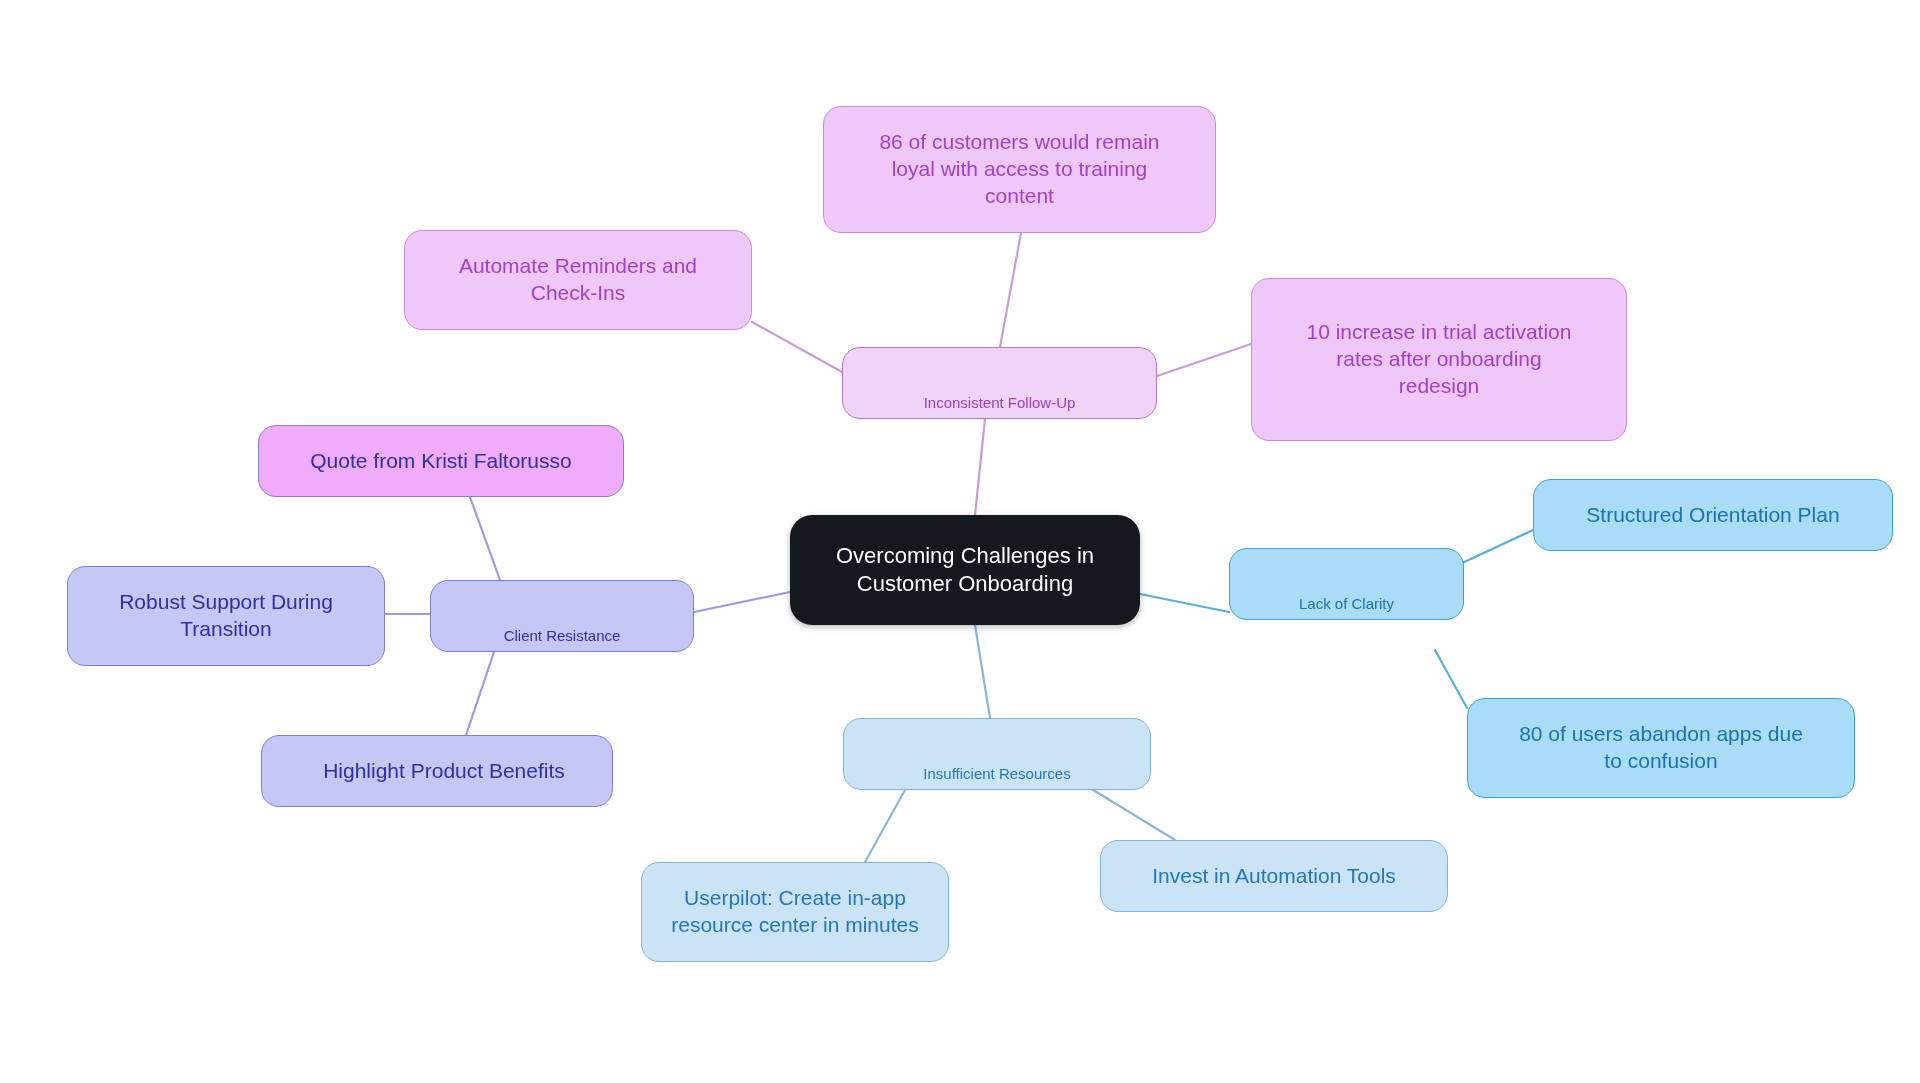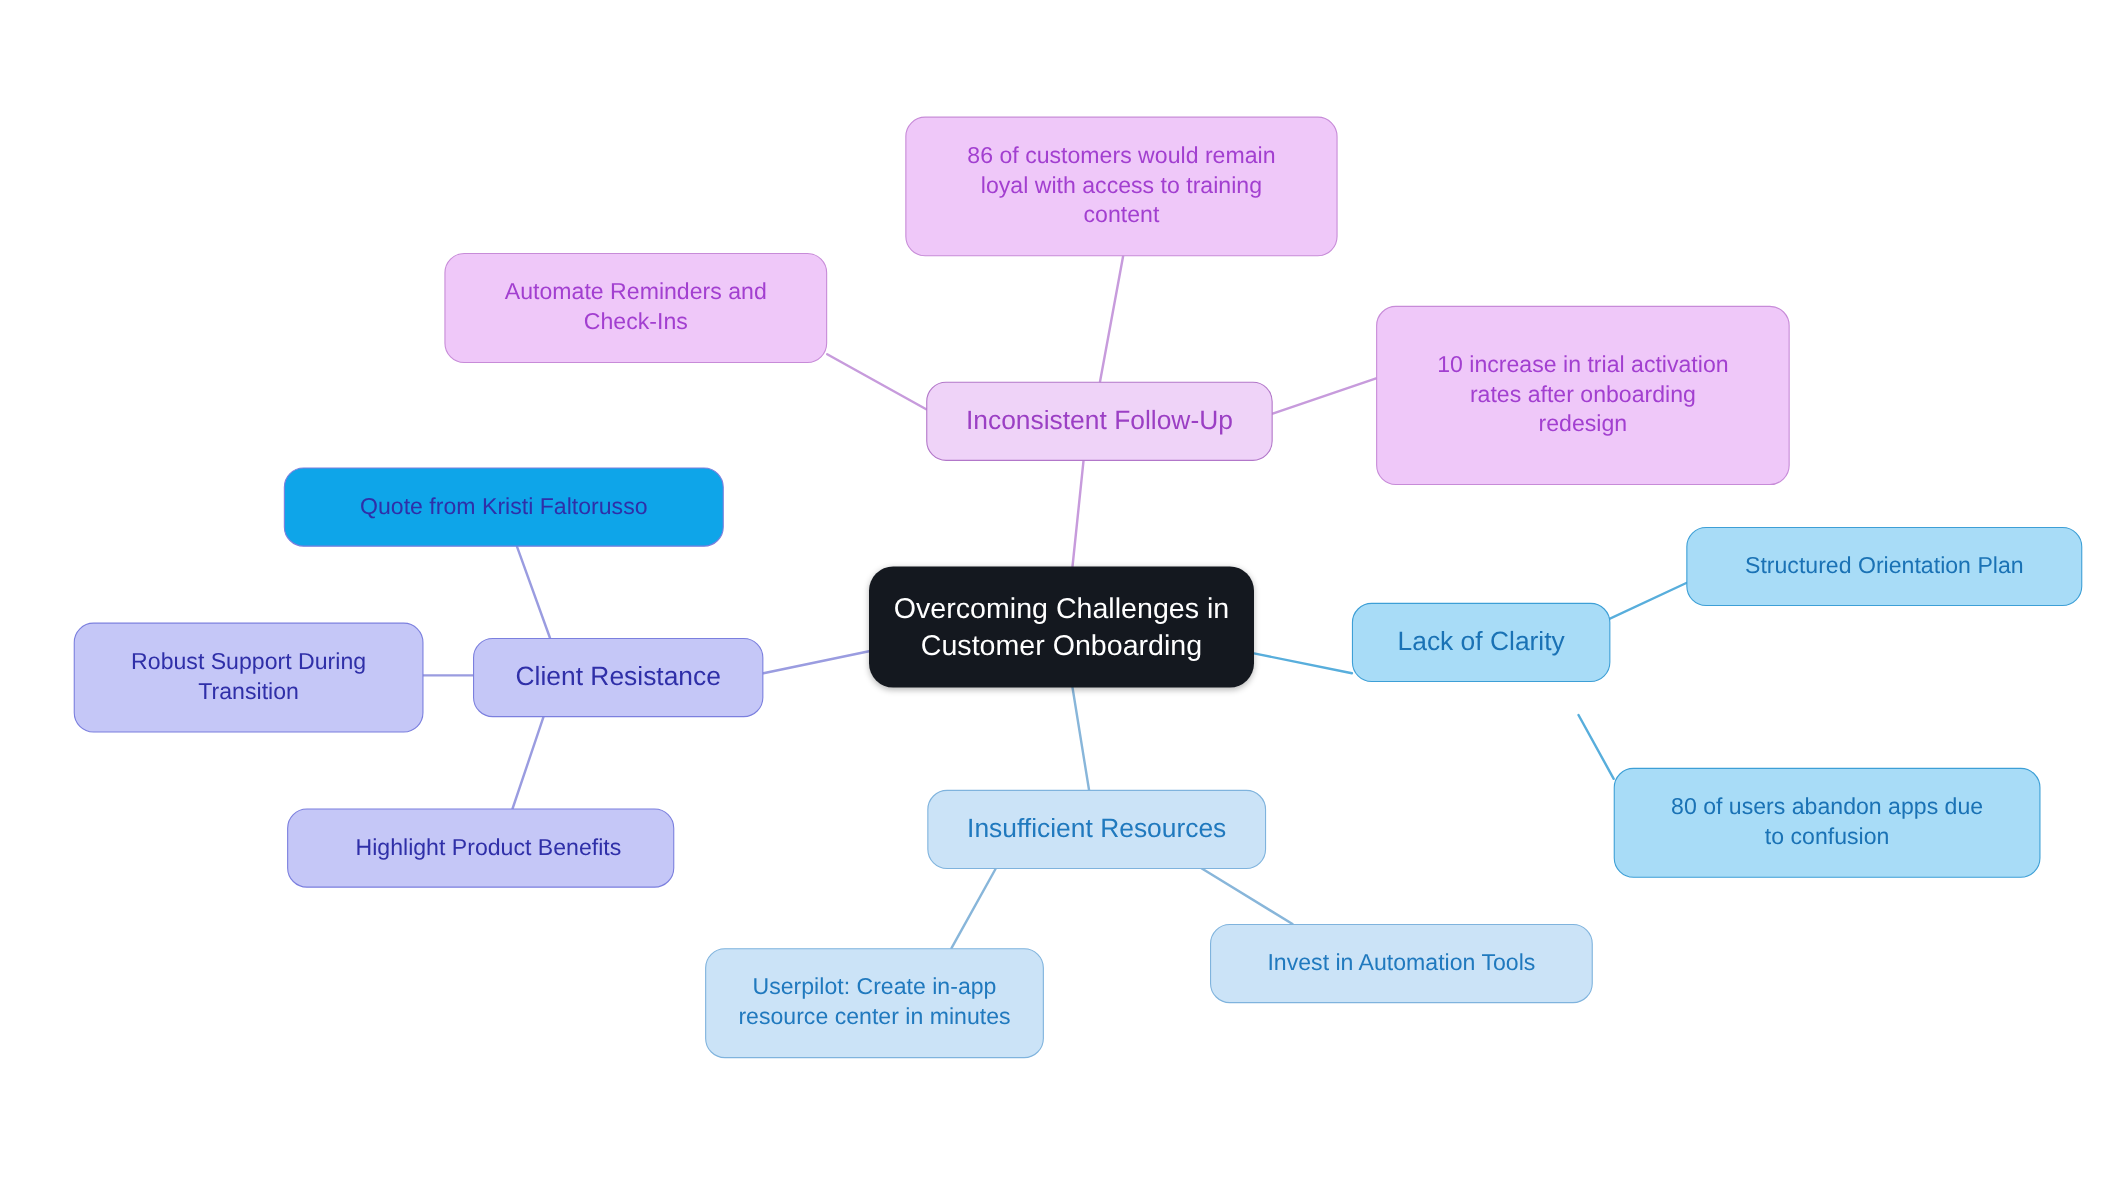--- a/index.html
+++ b/index.html
@@ -39,28 +39,29 @@
     border-radius: 18px;
     border-style: solid;
     border-width: 1px;
     line-height: 1.28;
     padding: 6px 14px;
     white-space: pre-line;
   }
   .node.root {
     border-radius: 22px;
     border-width: 0px;
-    font-size: 26px;
+    font-size: 22px;
     color: #ffffff;
     background: #14181f;
     box-shadow: 0 2px 6px rgba(0,0,0,0.28);
     padding-left: 14px;
   }
   .node.branch {
-    font-size: 24px;
+    font-size: 15px;
+    align-items: flex-end;
   }
   .node.leaf {
     font-size: 21px;
   }
 </style>
 </head>
 <body style="background: rgb(255, 255, 255);">
 
 <div id="canvas">
   <svg id="edges" viewBox="0 0 1920 1083" width="1920" height="1083">
@@ -85,21 +86,21 @@
       <div class="node branch" style="left: 842px; top: 347px; width: 315px; height: 72px; background: rgb(239, 211, 248); color: rgb(155, 63, 196); border-color: rgb(178, 119, 201);"><span>Inconsistent Follow-Up</span></div>
       <div class="node leaf" style="left: 823px; top: 106px; width: 393px; height: 127px; background: rgb(239, 200, 249); color: rgb(162, 63, 208); border-color: rgb(199, 139, 216);"><span>86 of customers would remain
 loyal with access to training
 content</span></div>
       <div class="node leaf" style="left: 404px; top: 230px; width: 348px; height: 100px; background: rgb(239, 200, 249); color: rgb(162, 63, 208); border-color: rgb(199, 139, 216); align-items: center;"><span>Automate Reminders and
 Check-Ins</span></div>
       <div class="node leaf" style="left: 1251px; top: 278px; width: 376px; height: 163px; background: rgb(239, 200, 249); color: rgb(162, 63, 208); border-color: rgb(199, 139, 216);"><span>10 increase in trial activation
 rates after onboarding
 redesign</span></div>
       <div class="node branch" style="left: 430px; top: 580px; width: 264px; height: 72px; background: rgb(197, 199, 247); color: rgb(47, 47, 168); border-color: rgb(123, 127, 222);"><span>Client Resistance</span></div>
-      <div class="node leaf" style="left: 258px; top: 425px; width: 400px; height: 72px; background: #0ea5e9; color: rgb(47, 47, 168); border-color: rgb(123, 127, 222);"><span>Quote from Kristi Faltorusso</span></div>
+      <div class="node leaf" style="left: 258px; top: 425px; width: 366px; height: 72px; background: #f0abfc; color: rgb(47, 47, 168); border-color: rgb(123, 127, 222);"><span>Quote from Kristi Faltorusso</span></div>
       <div class="node leaf" style="left: 19px; top: 566px; width: 318px; height: 100px; background: rgb(197, 199, 247); color: rgb(47, 47, 168); border-color: rgb(123, 127, 222); margin-left: 48px;"><span>Robust Support During
 Transition</span></div>
       <div class="node leaf" style="left: 261px; top: 735px; width: 352px; height: 72px; background: rgb(197, 199, 247); color: rgb(47, 47, 168); border-color: rgb(123, 127, 222); padding-left: 28px;"><span>Highlight Product Benefits</span></div>
       <div class="node branch" style="left: 1229px; top: 548px; width: 235px; height: 72px; background: rgb(168, 220, 247); color: rgb(26, 114, 181); border-color: rgb(61, 159, 214);"><span>Lack of Clarity</span></div>
       <div class="node leaf" style="left: 1533px; top: 479px; width: 360px; height: 72px; background: rgb(168, 220, 247); color: rgb(26, 114, 181); border-color: rgb(61, 159, 214);"><span>Structured Orientation Plan</span></div>
       <div class="node leaf" style="left: 1467px; top: 698px; width: 388px; height: 100px; background: rgb(168, 220, 247); color: rgb(26, 114, 181); border-color: rgb(61, 159, 214);"><span>80 of users abandon apps due
 to confusion</span></div>
       <div class="node branch" style="left: 843px; top: 718px; width: 308px; height: 72px; background: rgb(203, 227, 247); color: rgb(32, 121, 190); border-color: rgb(127, 179, 221);"><span>Insufficient Resources</span></div>
       <div class="node leaf" style="left: 641px; top: 862px; width: 308px; height: 100px; background: rgb(203, 227, 247); color: rgb(32, 121, 190); border-color: rgb(127, 179, 221);"><span>Userpilot: Create in-app
 resource center in minutes</span></div>

